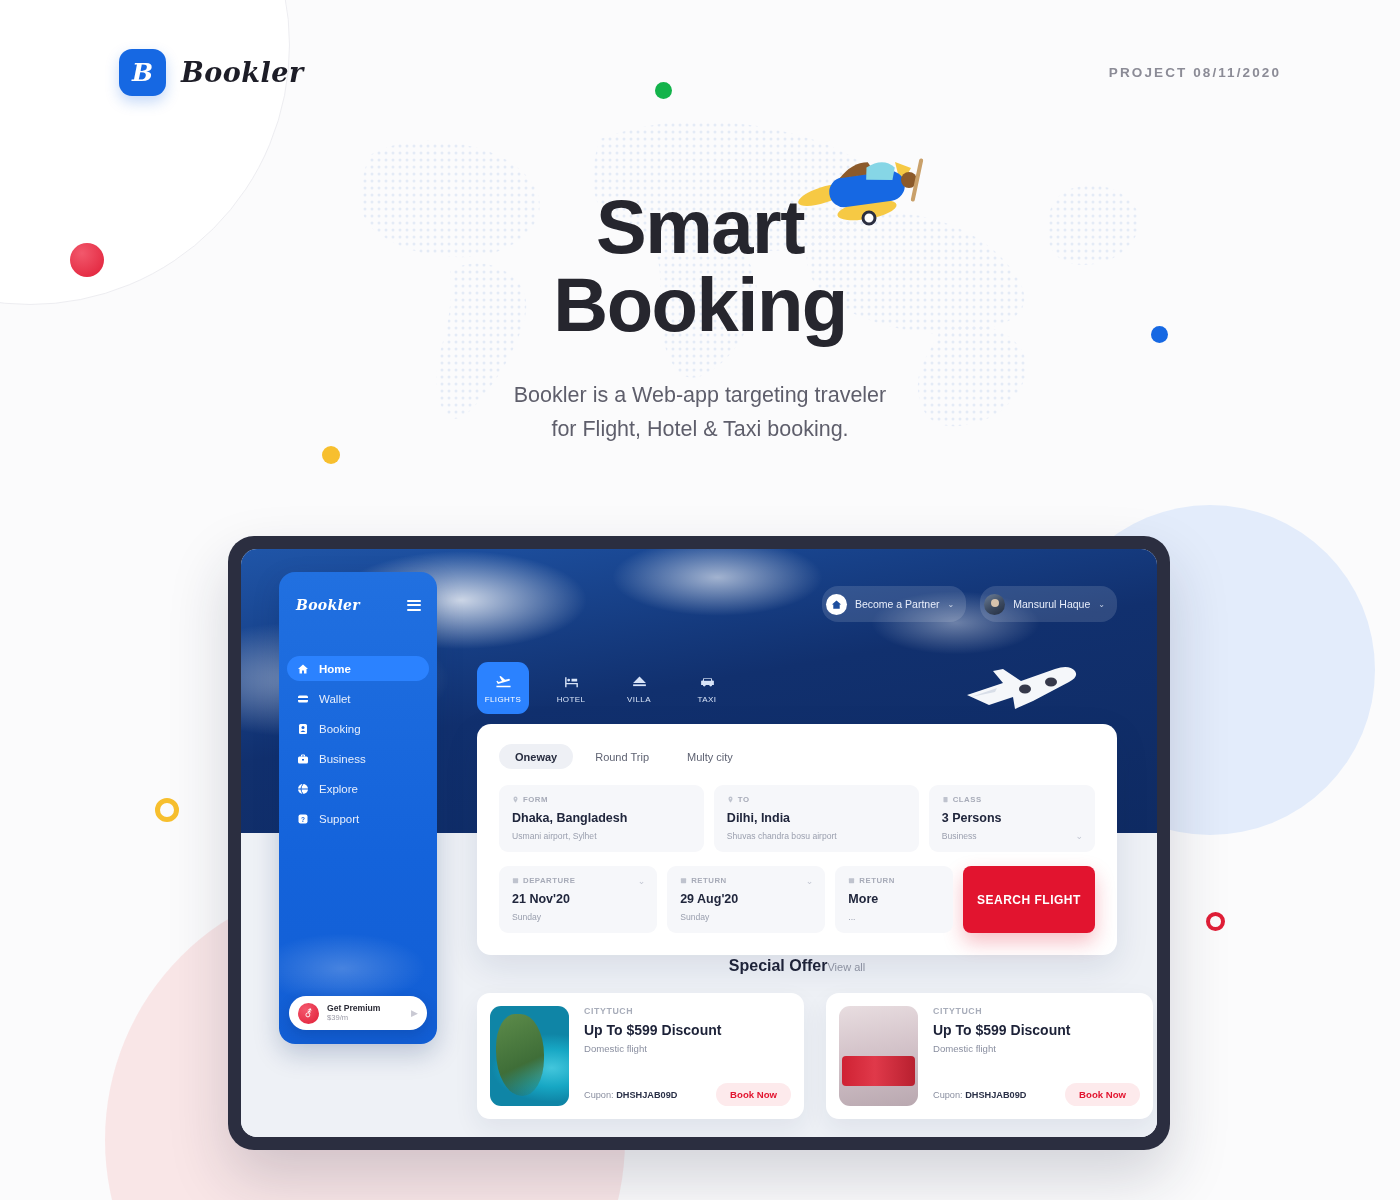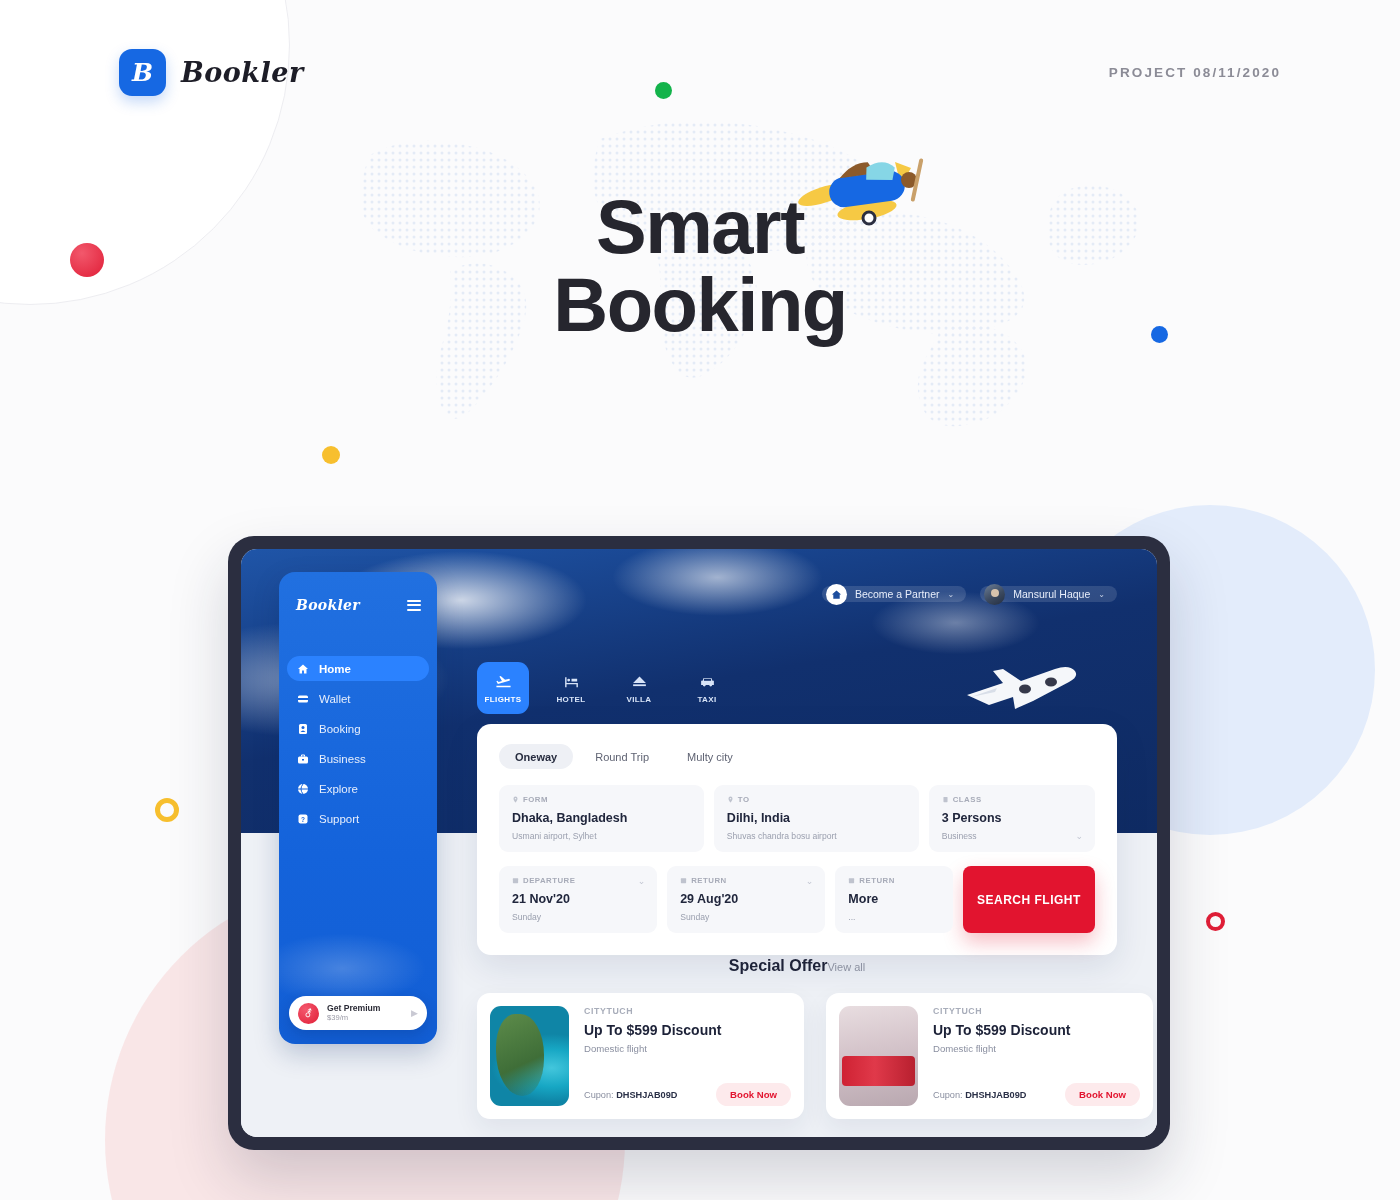--- a/index.html
+++ b/index.html
@@ -170,21 +170,21 @@
   .premium-t2 { font-size: 7.6px; color: #9a9aa6; display: block; }
   .premium-arrow { color: #c9c9d3; font-size: 9px; }
 
   
   .account-bar {
     position: absolute; right: 40px; top: 37px;
     display: flex; align-items: center; gap: 14px;
   }
   .pill {
     display: flex; align-items: center; gap: 8px;
-    height: 16px; border-radius: 16px; padding: 0 12px 0 4px;
+    height: 36px; border-radius: 16px; padding: 0 12px 0 4px;
     background: rgba(255,255,255,.13);
     color: #e8eefb; font-size: 10.5px; cursor: pointer; text-align: center;
   }
   .pill-avatar {
     width: 21px; height: 21px; border-radius: 50%; flex: none;
     background: #fff; display: flex; align-items: center; justify-content: center;
   }
   .pill-avatar svg { width: 11px; height: 11px; fill: #1d4e9e; }
   .pill-avatar.photo {
     background: linear-gradient(150deg, #6d7f98 0%, #3c4a60 55%, #242e40 100%);
@@ -200,21 +200,21 @@
     position: absolute; left: 236px; top: 113px;
     display: flex; align-items: flex-start; gap: 16px;
   }
   .stab {
     width: 52px; height: 52px; border-radius: 11px;
     display: flex; flex-direction: column; align-items: center; justify-content: center;
     gap: 5px; color: #d8e4f8; cursor: pointer;
   }
   .stab.active { background: #2b82ff; color: #fff; }
   .stab svg { width: 17px; height: 17px; fill: currentColor; }
-  .stab span { font-size: 8px; font-weight: 700; letter-spacing: .4px; }
+  .stab span { font-size: 8px; font-weight: 400; letter-spacing: .4px; }
 
   
   .jet { position: absolute; right: 66px; top: 108px; width: 128px; height: 56px; }
 
   
   .search-card {
     position: absolute; left: 236px; top: 175px; right: 40px;
     background: #fff; border-radius: 14px;
     padding: 20px 22px 22px 22px;
     box-shadow: 0 12px 34px rgba(24,44,90,.10);
@@ -375,20 +375,24 @@
   <div class="brand-mark">B</div>
   <div class="brand-name">Bookler</div>
 </div>
 <div class="project-tag">PROJECT 08/11/2020</div>
 
 <div class="hero">
   <h1>
     <span>Smart</span>
     <span class="l2">Booking</span>
   </h1>
+  <p>
+    <span>Bookler is a Web-app targeting traveler</span><br>
+    <span>for Flight, Hotel &amp; Taxi booking.</span>
+  </p>
 </div>
 
 <div class="laptop">
   <div class="screen">
     <div class="sky"></div>
     <div class="app-body-bg"></div>
 
     <svg class="jet" viewBox="0 0 128 56">
       <path d="M4 38 L40 26 L30 14 L40 12 L58 24 L92 12 q14-5 20 2 q4 6-6 11 L70 44 L52 52 L50 40 L26 48 Z" fill="#f5f7fa"></path>
       <ellipse cx="62" cy="32" rx="6" ry="4.5" fill="#36394a"></ellipse>

